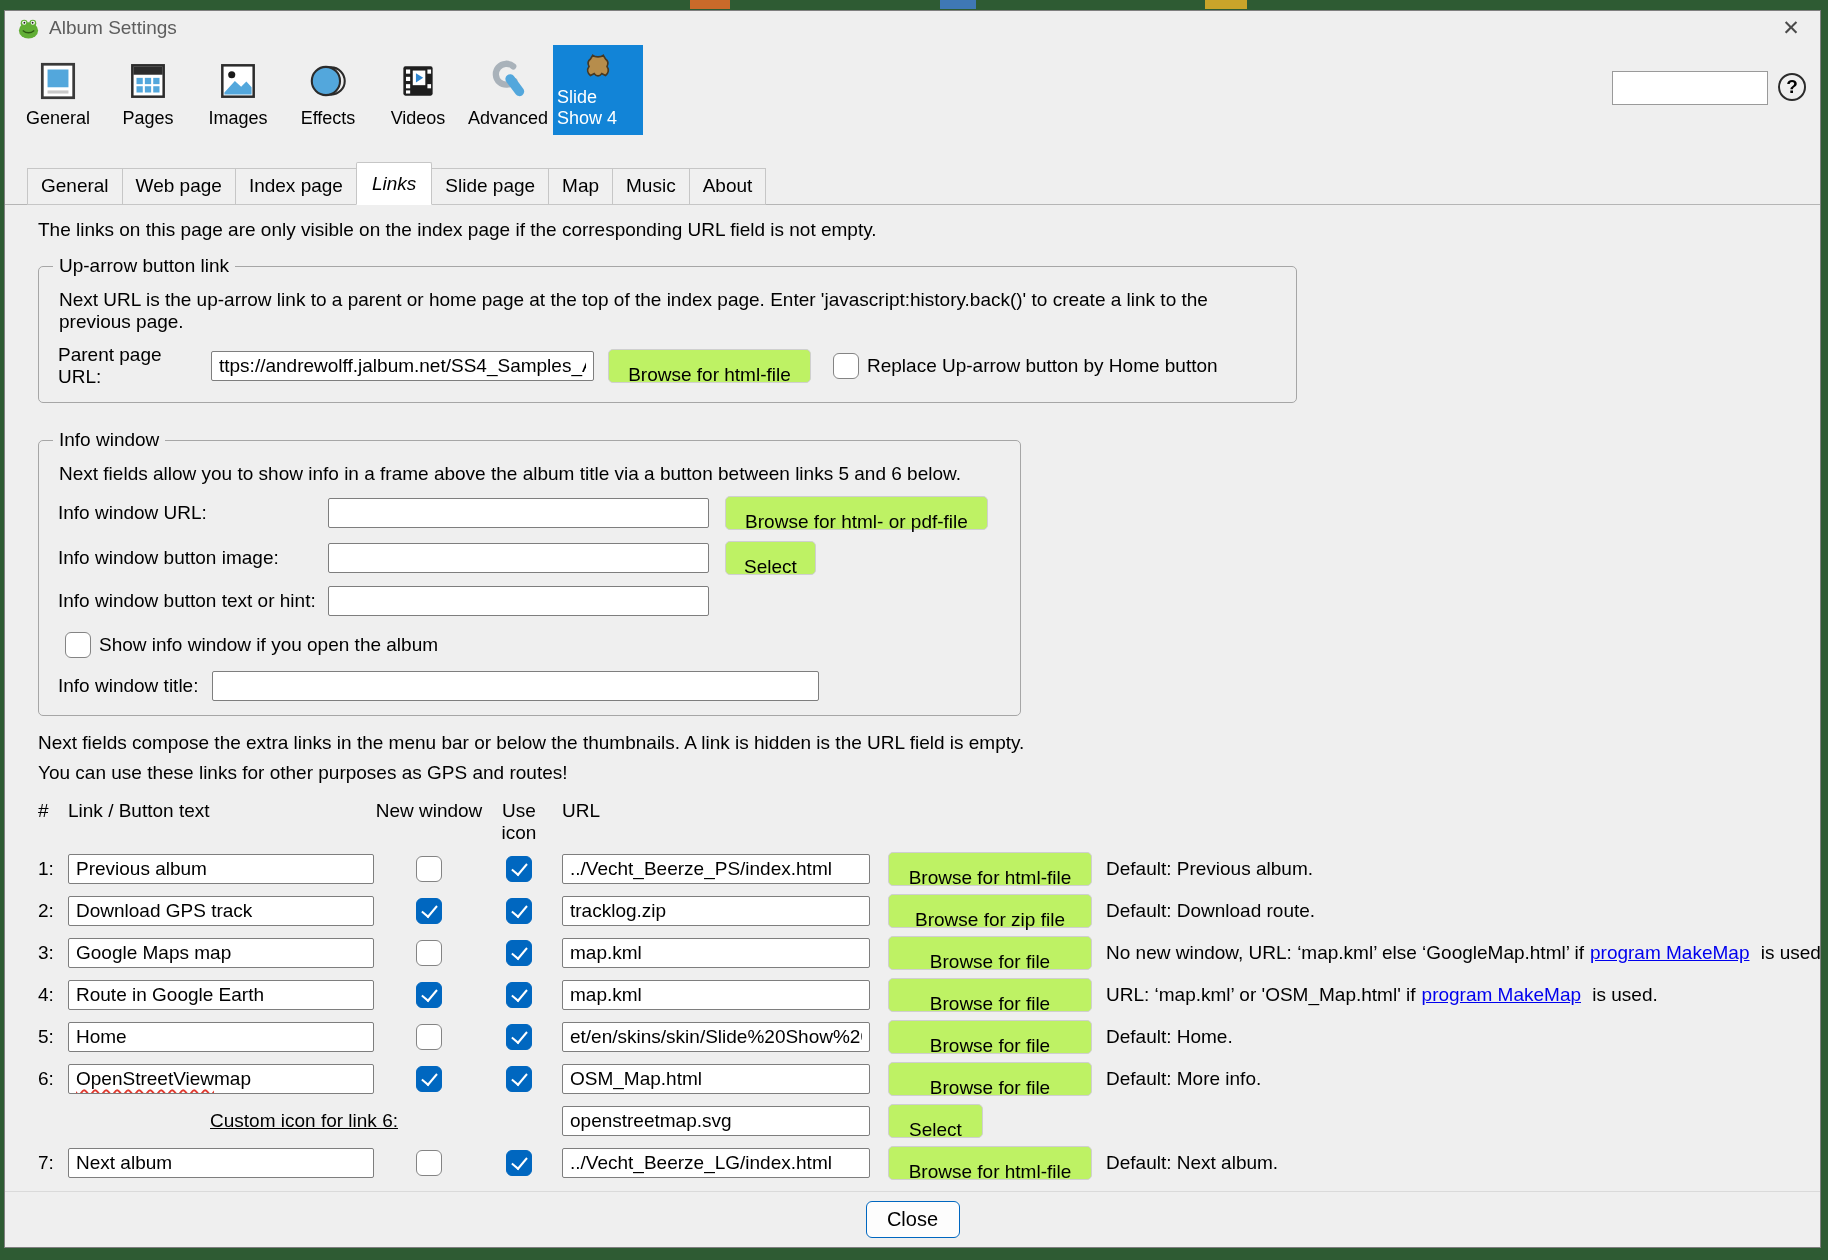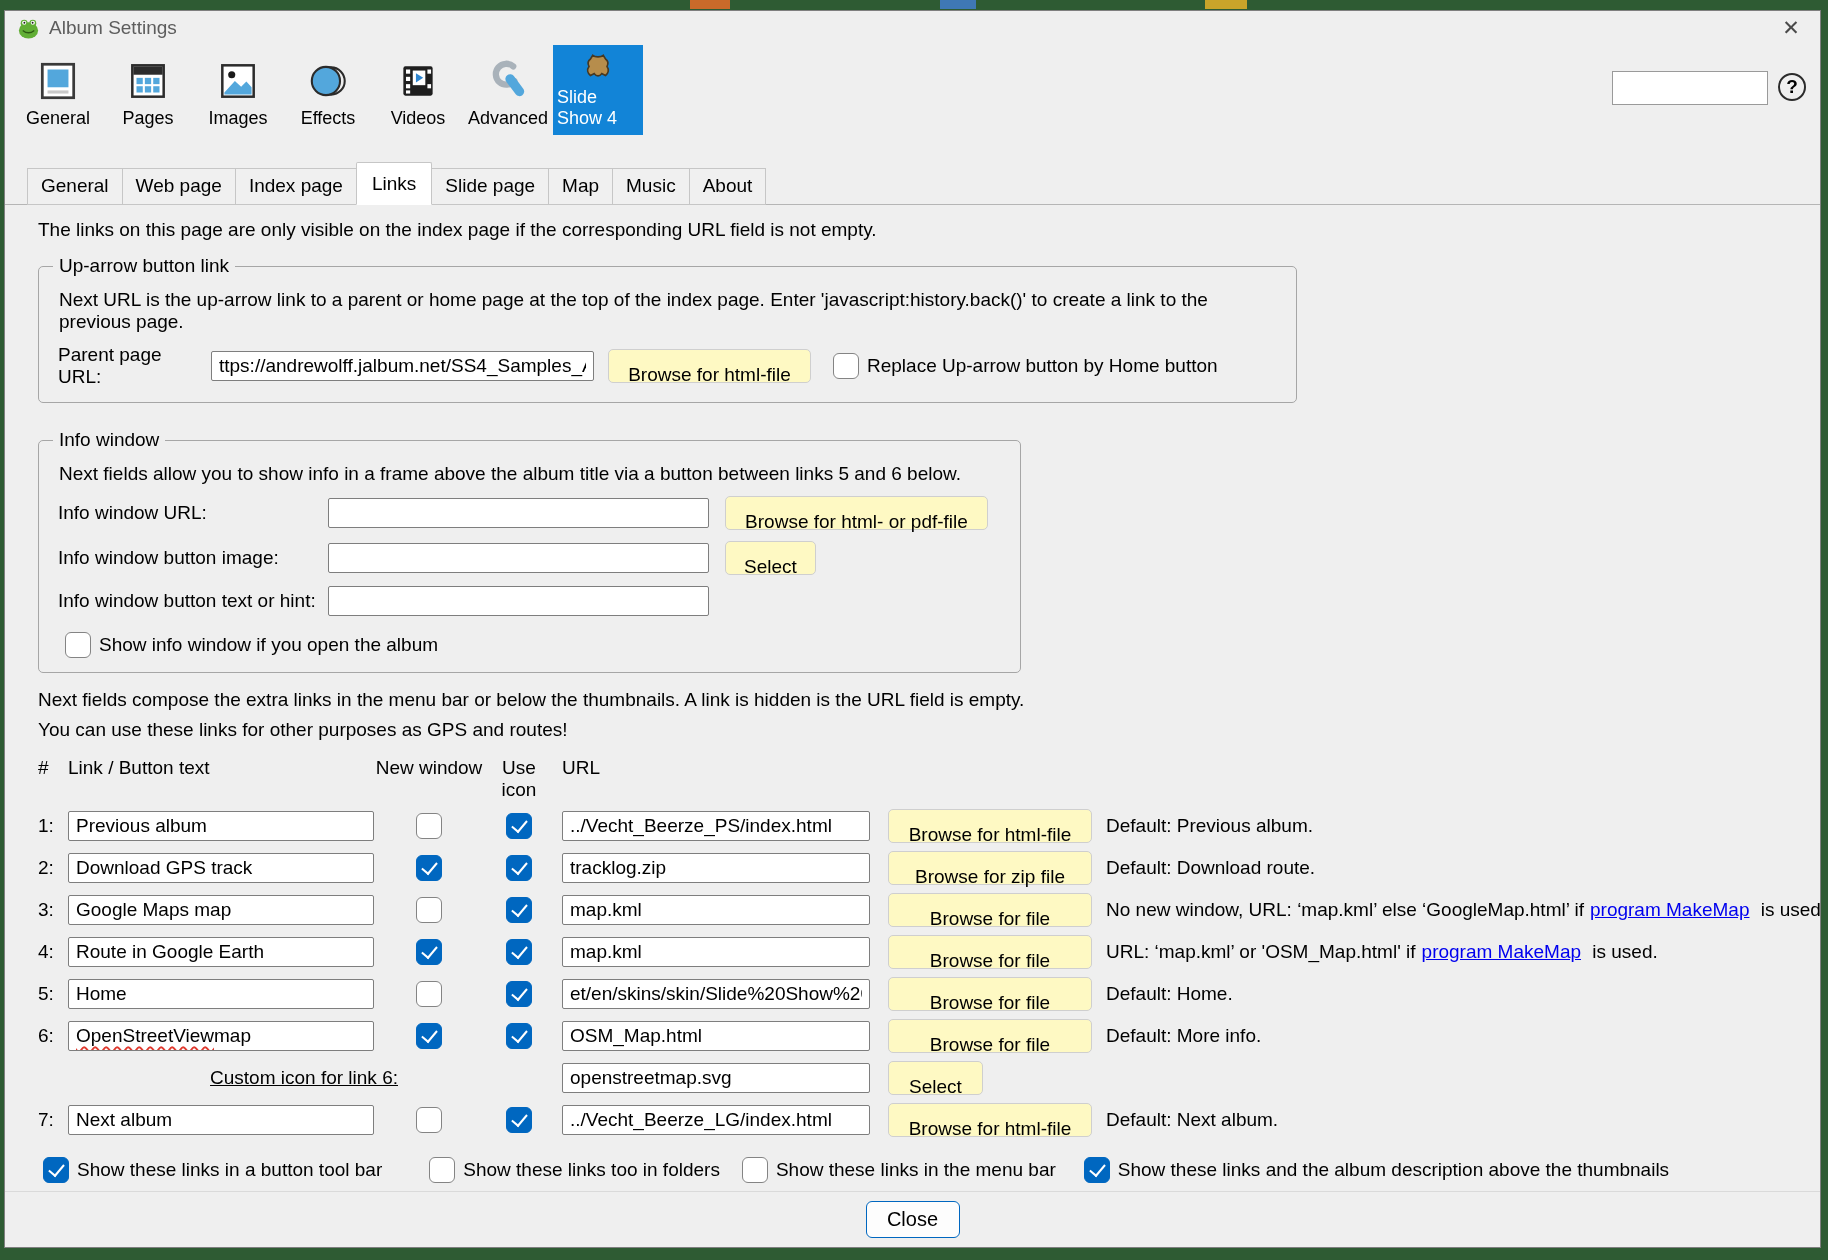--- a/index.html
+++ b/index.html
@@ -25,21 +25,21 @@
   .search-wrap { position:absolute; top:26px; right:52px; width:156px; height:34px; background:#fff;
                  border:1px solid #9a9a9a; display:flex; align-items:center; }
   .search-input { flex:1; border:none; outline:none; height:100%; font-size:17px; padding:0 4px 0 7px; background:transparent; }
   .helpbtn { position:absolute; top:28px; right:14px; width:28px; height:28px; border:2px solid #2b2b2b;
              border-radius:50%; font-size:19px; font-weight:bold; display:flex; align-items:center; justify-content:center; }
 
   
   .tabbar { display:flex; align-items:flex-end; margin-top:26px; padding-left:22px; border-bottom:1px solid #b5b5b5; }
   .tab { font-size:19px; padding:6px 13px 7px; background:#f0f0f0; border:1px solid #c6c6c6; margin-right:-1px;
          position:relative; bottom:-1px; white-space:nowrap; }
-  .tab.active { background:#fff; padding:10px 15px 9px; border-bottom:1px solid #fff; z-index:2; border-radius:2px 2px 0 0; }
+  .tab.active { background:#fff; padding:10px 15px 9px; border-bottom:1px solid #fff; z-index:2; border-radius:2px 2px 0 0;font-style:italic; }
 
   
   .content { position:relative; padding:14px 0 0 33px; font-size:19px; }
   .introline { margin-bottom:2px; }
 
   fieldset { border:1px solid #a6a6a6; border-radius:5px; padding:4px 14px 14px 19px; }
   legend { font-size:19px; padding:0 6px; margin-left:-5px; }
   .fs-up { width:1259px; margin-top:14px; }
   .fs-info { width:983px; margin-top:26px; }
   .fdesc { margin:8px 0 2px 1px; }
@@ -47,21 +47,21 @@
   .frow { display:flex; align-items:center; margin-top:11px; }
   .fl  { width:270px; flex:none; }
   .fl1 { width:152px; flex:none; }
   .fl2 { width:154px; flex:none; }
 
   .tinput { height:30px; border:1px solid #7e7e7e; border-radius:2px; background:#fff; font-size:19px;
             font-family:inherit; padding:0 7px; }
   div.tinput { display:flex; align-items:center; white-space:nowrap; overflow:hidden; }
   input.tinput { outline:none; }
 
-  .btn { height:34px; background:#fef9c3; border:1px solid #cfcfcf; border-radius:5px; font-size:19px;
+  .btn { height:34px; background:#bef264; border:1px solid #cfcfcf; border-radius:5px; font-size:19px;
          font-family:inherit; padding:14px 14px; white-space:nowrap; }
 
   .cb { width:26px; height:26px; flex:none; border:1px solid #848484; border-radius:6px; background:#fff;
         position:relative; display:inline-block; }
   .cb.checked { background:#0067c0; border-color:#0067c0; }
   .cb.checked::after { content:""; position:absolute; left:8px; top:3px; width:7px; height:13px;
         border:solid #fff; border-width:0 2.6px 2.6px 0; transform:rotate(40deg); }
 
   .cblabel { margin-left:8px; white-space:nowrap; }
 
@@ -232,20 +232,24 @@
         <button class="btn" style="width:91px; margin-left:16px;">Select</button>
       </div>
       <div class="frow">
         <span class="fl">Info window button text or hint:</span>
         <input class="tinput" style="width: 381px;" value="">
       </div>
       <div class="frow" style="margin-top:16px;">
         <span class="cb" style="margin-left:7px;" id="cb-showinfo"></span>
         <span class="cblabel">Show info window if you open the album</span>
       </div>
+      <div class="frow" style="margin-top:13px;">
+        <span class="fl2">Info window title:</span>
+        <input class="tinput" style="width: 607px;" value="">
+      </div>
     </fieldset>
 
     <div style="margin-top:16px;">Next fields compose the extra links in the menu bar or below the thumbnails. A link is hidden is the URL field is empty.</div>
     <div style="margin-top:8px;">You can use these links for other purposes as GPS and routes!</div>
 
     <div class="lheader">
       <span class="h-num">#</span>
       <span class="h-text">Link / Button text</span>
       <span class="h-nw">New window</span>
       <span class="h-ui">Use icon</span>

